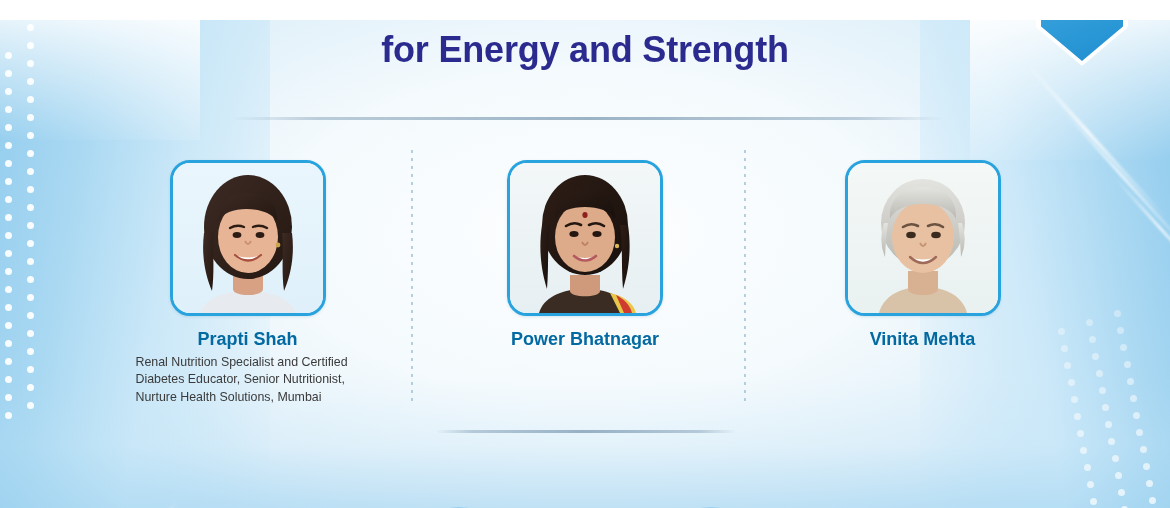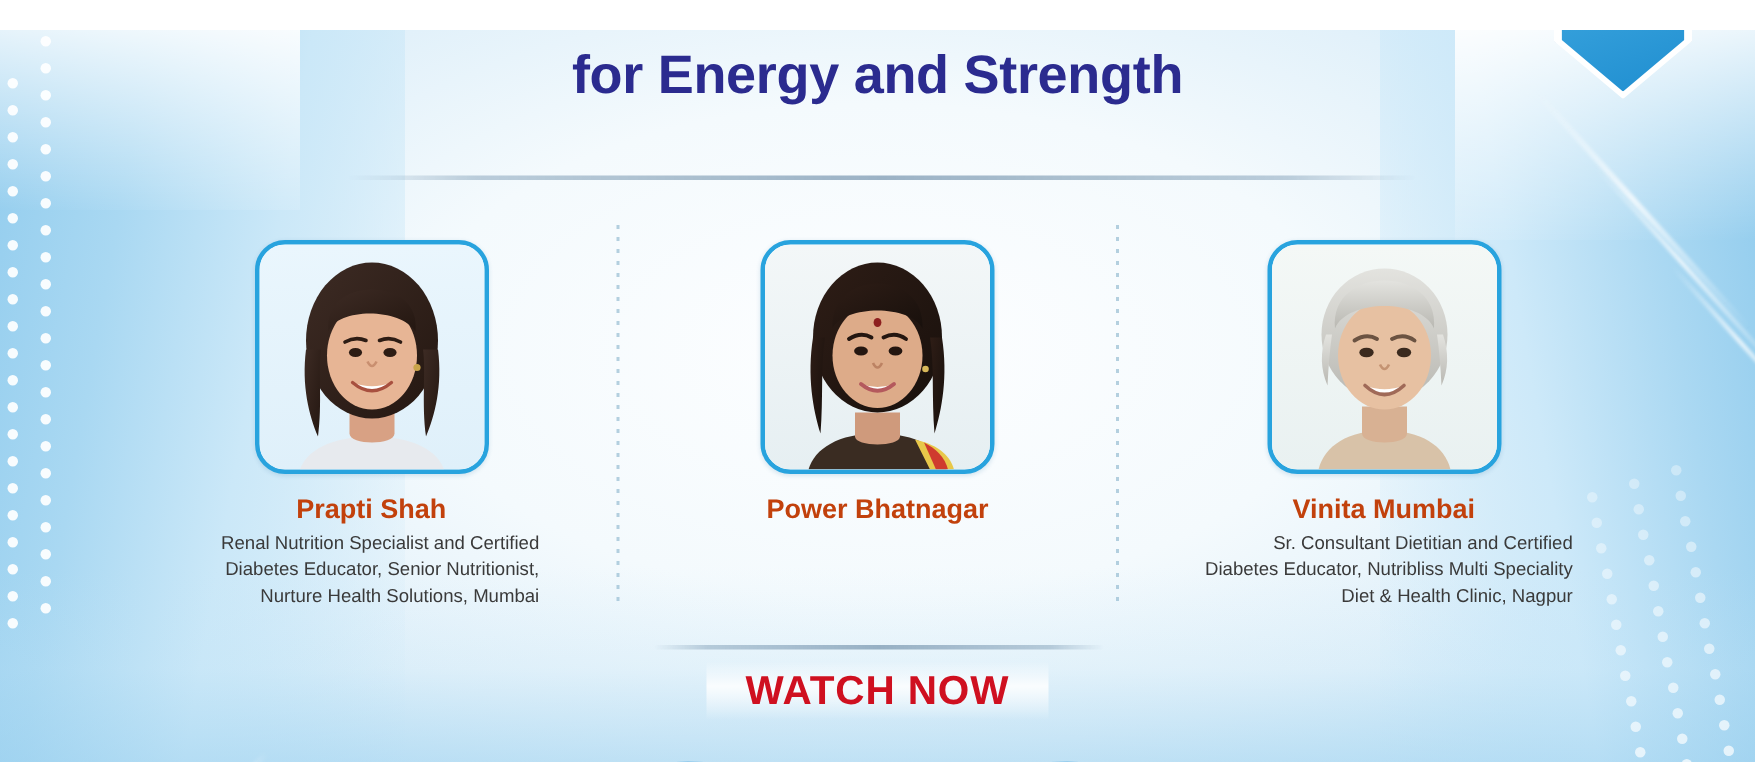--- a/index.html
+++ b/index.html
@@ -180,29 +180,29 @@
     box-shadow: 0 1px 3px rgba(40,110,160,0.16);
     position: relative;
   }
   .portrait { position: absolute; inset: 0; overflow: hidden; }
   .portrait svg { display: block; width: 100%; height: 100%; }
 
   .sp-name {
     margin-top: 13px;
     font-size: 18px;
     font-weight: bold;
-    color: #c2410c;
+    color: #0369a1;
     text-align: right;
     line-height: 1.15;
   }
   .sp-title {
     margin-top: 4px;
     font-size: 12.4px;
     color: #3a3a3a;
-    text-align: right;
+    text-align: left;
     line-height: 1.42;
     max-width: 290px;
   }
   .speaker.mid .sp-title { max-width: 268px; }
   .speaker.right .sp-title { max-width: 252px; }
   .speaker.left .sp-title { max-width: 224px; }
 
   
   .cta {
     position: absolute;
@@ -454,29 +454,25 @@
             <ellipse cx="63" cy="72" rx="4.8" ry="3.2" fill="#3b2a1e"></ellipse>
             <ellipse cx="88" cy="72" rx="4.8" ry="3.2" fill="#3b2a1e"></ellipse>
             <path d="M55 64q8-5 15-1" stroke="#6b5342" stroke-width="2.6" fill="none" stroke-linecap="round"></path>
             <path d="M80 63q8-4 15 1" stroke="#6b5342" stroke-width="2.6" fill="none" stroke-linecap="round"></path>
             <path d="M72 80q3 6 6 0" stroke="#c49372" stroke-width="1.8" fill="none"></path>
             <path d="M62 94q13 12 26 0q-13 5-26 0z" fill="#ffffff"></path>
             <path d="M62 94q13 12 26 0" stroke="#a06a58" stroke-width="2.4" fill="none" stroke-linecap="round"></path>
           </svg>
         </div>
       </div>
-      <div class="sp-name">Vinita Mumbai</div>
-      <div class="sp-title">Sr. Consultant Dietitian and Certified Diabetes Educator, Nutribliss Multi Speciality Diet &amp; Health Clinic, Nagpur</div>
+      <div class="sp-name">Vinita Mehta</div>
     </div>
 
   </div>
 
-  <div class="cta">
-    <button class="cta-btn" type="button">WATCH NOW</button>
-  </div>
 
   <div class="arcs">
     <svg viewBox="0 0 1170 46" preserveAspectRatio="none" aria-hidden="true">
       <defs>
         <linearGradient id="arcG" x1="0" y1="0" x2="0" y2="1">
           <stop offset="0%" stop-color="#2594d8"></stop>
           <stop offset="100%" stop-color="#0f7bc0"></stop>
         </linearGradient>
       </defs>
       <path d="M352 46 L352 32 Q360 26 372 26 L372 46 Z" fill="#d91f26"></path>

